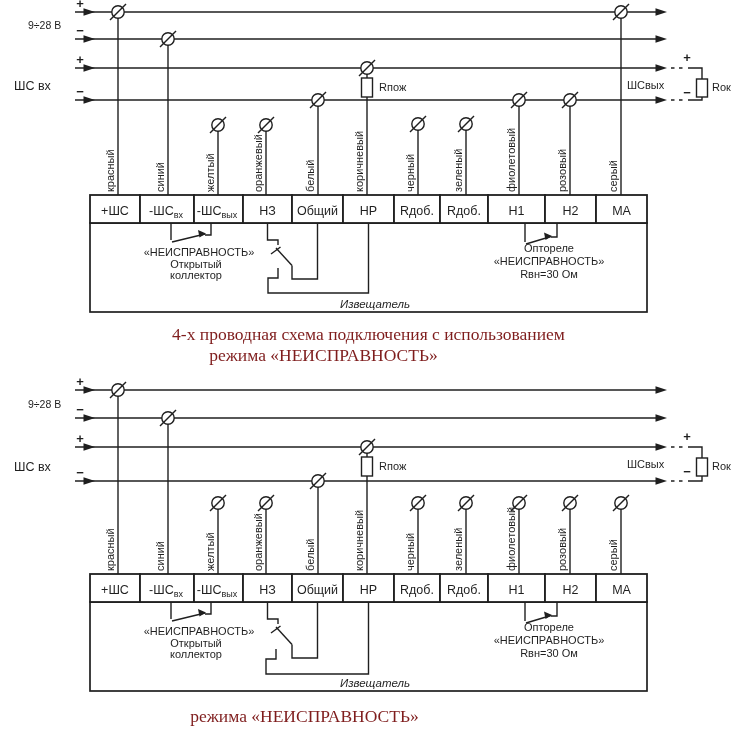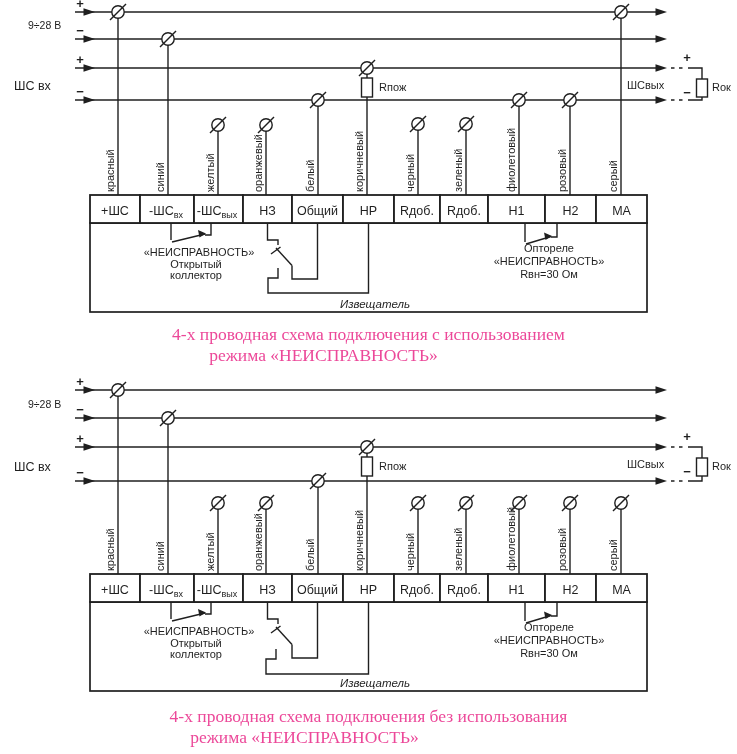--- a/index.html
+++ b/index.html
@@ -15,21 +15,21 @@
   .sign{font-size:13px;text-anchor:middle;font-weight:bold;}
   .lblsm{font-size:10.5px;}
   .lblmd{font-size:12.5px;}
   .lbl{font-size:11px;}
   .vert{font-size:11px;}
   .term{font-size:12.5px;text-anchor:middle;}
   .sub{font-size:9px;}
   .ann{font-size:11px;text-anchor:middle;}
   .det{font-size:11.5px;text-anchor:middle;font-style:italic;}
   .cap{position:absolute;left:0;width:737px;text-align:center;
-       font-family:"Liberation Serif",serif;font-size:17.5px;line-height:21px;color:#ec4899;}
+       font-family:"Liberation Serif",serif;font-size:17.5px;line-height:21px;color:#7f1d1d;}
 </style>
 </head>
 <body>
 
 <div class="stage">
 
 <svg width="737" height="322" viewBox="0 0 737 322" style="top:0">
   <defs>
     <path id="ah1" d="M0 0 L-11.5 -3.8 L-11.5 3.8 Z"></path>
     <g id="cc1">
@@ -358,17 +358,16 @@
     <path class="w" d="M557 227 V241 H551"></path>
     <line class="w" x1="526" y1="248" x2="551" y2="240.5"></line>
     <polygon class="ar" points="552,240 544,236.5 545.5,244"></polygon>
     <text class="ann" x="549" y="256">Оптореле</text>
     <text class="ann" x="549" y="269">«НЕИСПРАВНОСТЬ»</text>
     <text class="ann" x="549" y="281.5">Rвн=30 Ом</text>
   </g>
 </svg>
 
 <div class="cap" style="top:706px">
-  <div>4-х проводная схема подключения без использования</div>
   <div style="transform:translateX(-64px)">режима «НЕИСПРАВНОСТЬ»</div>
 </div>
 
 </div>
 
 </body></html>

